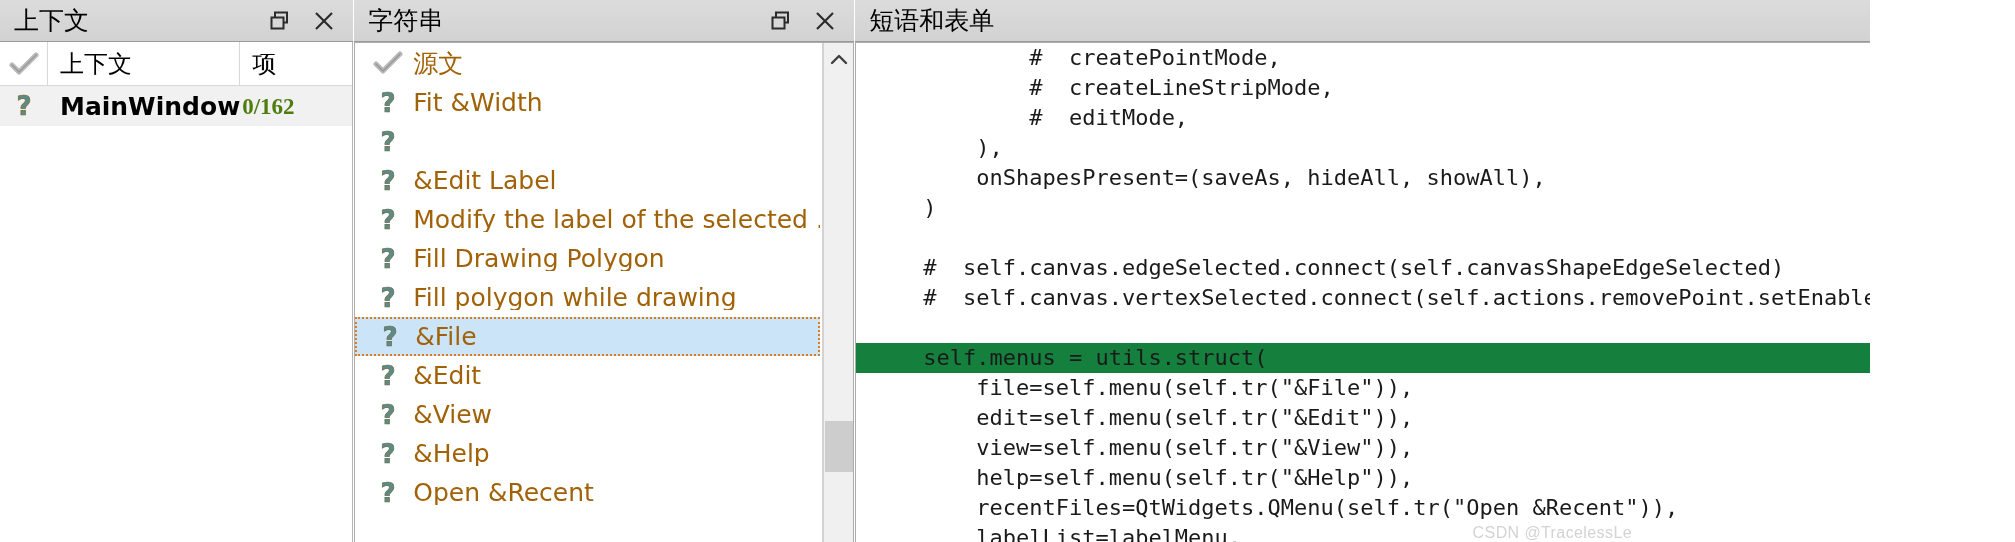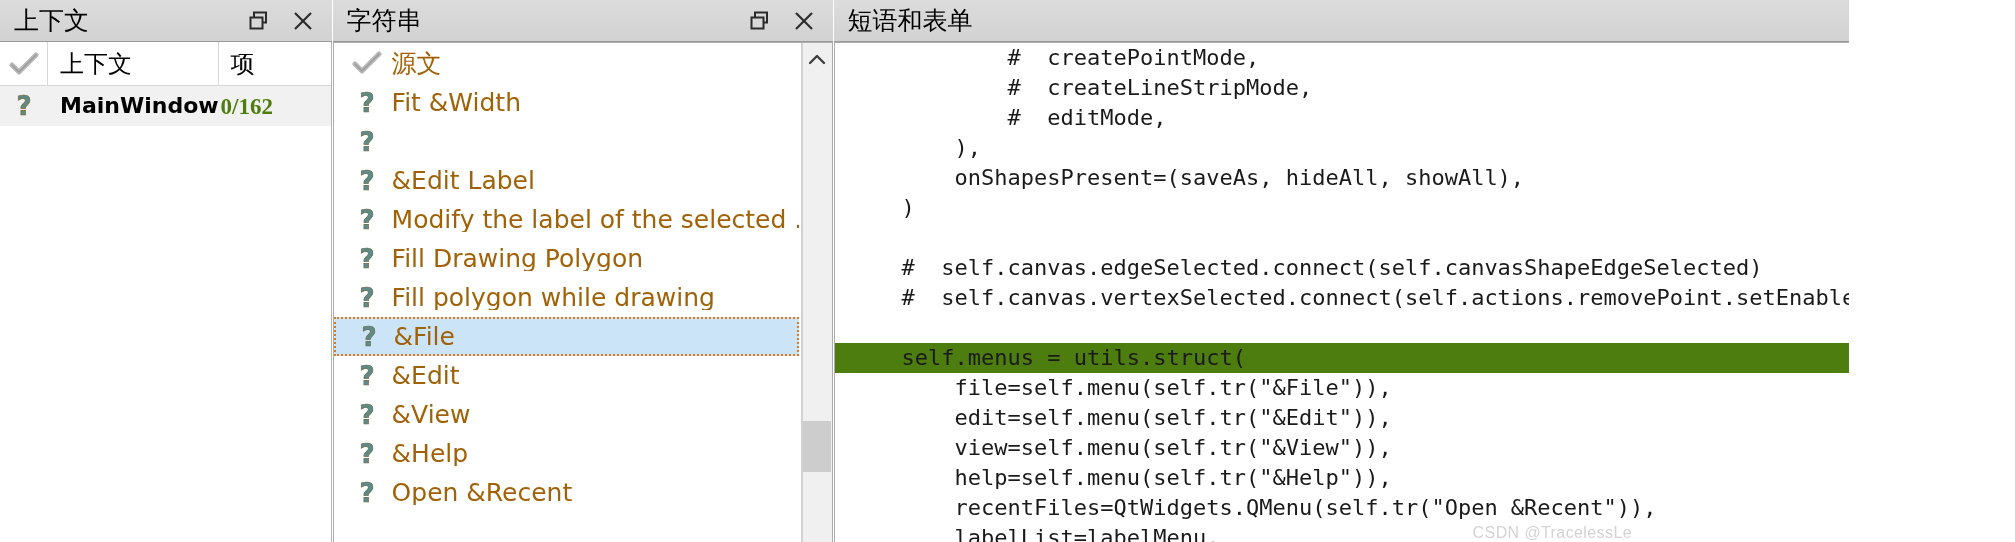--- a/index.html
+++ b/index.html
@@ -102,21 +102,21 @@
   .ctx-row {
     display: flex;
     height: 40px;
     min-height: 40px;
     align-items: center;
     background: #f1f1f1;
   }
   .ctx-c-icon { width: 48px; display:flex; align-items:center; justify-content:center; }
   .ctx-c-name {
     flex: 1;
-    font-size: 22px;
+    font-size: 25px;
     font-weight: bold;
     color: #000;
     font-family: "DejaVu Sans", "Liberation Sans", sans-serif;
     padding-left: 12px;
     line-height: 1;
   }
   .ctx-c-items {
     width: 112px;
     font-size: 23px;
     font-weight: bold;
@@ -224,21 +224,21 @@
   .code-line {
     height: 30px;
     line-height: 30px;
     font-family: "DejaVu Sans Mono", "Liberation Mono", monospace;
     font-size: 22px;
     color: #1a1a1a;
     white-space: pre;
     padding-left: 14px;
   }
   .code-line.hl {
-    background: #4d7c0f;
+    background: #15803d;
   }
   .code-line.blank { color: transparent; }
 
   
   .watermark {
     position: absolute;
     right: 18px;
     bottom: 0;
     font-size: 16px;
     color: #d3d3d3;

